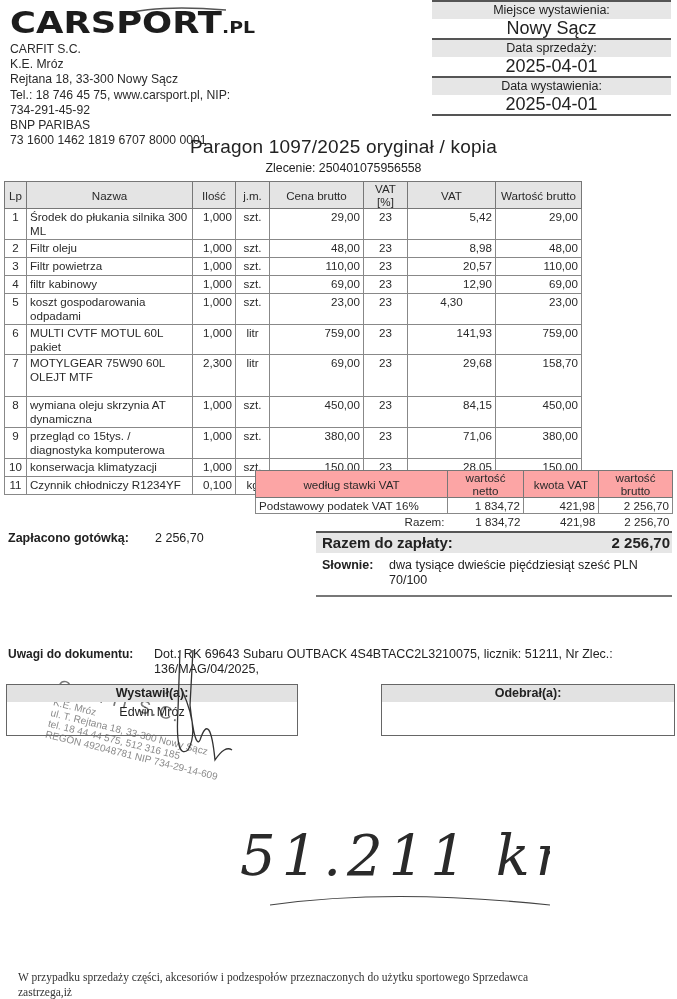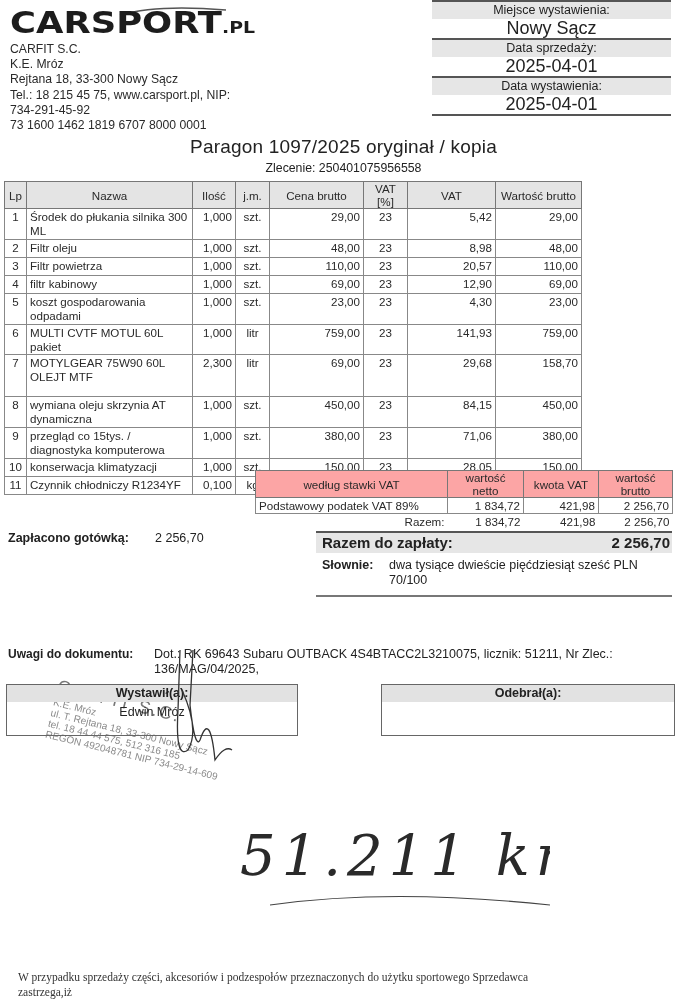--- a/index.html
+++ b/index.html
@@ -69,22 +69,23 @@
   <path d="M2 11 Q 40 0 108 6" stroke="#555" stroke-width="1.5" fill="none"></path>
 </svg>
 <div class="abs logo">
   <span>CARSPORT</span><span class="pl">.PL</span>
 </div>
 
 <div class="abs company">
   <div>CARFIT S.C.</div>
   <div>K.E. Mróz</div>
   <div>Rejtana 18, 33-300 Nowy Sącz</div>
-  <div>Tel.: 18 215 45 75,   www.carsport.pl, NIP:</div>
+  <div>Tel.: 18 746 45 75,   www.carsport.pl, NIP:</div>
   <div>734-291-45-92</div>
+  <div>BNP PARIBAS</div>
   <div>73 1600 1462 1819 6707 8000 0001</div>
 </div>
 
 <div class="abs meta">
   <div class="meta-label">Miejsce wystawienia:</div>
   <div class="meta-value">Nowy Sącz</div>
   <div class="meta-label">Data sprzedaży:</div>
   <div class="meta-value">2025-04-01</div>
   <div class="meta-label">Data wystawienia:</div>
   <div class="meta-value">2025-04-01</div>
@@ -158,21 +159,21 @@
         <td class="r" style="height: 18px;">12,90</td>
         <td class="r" style="height: 18px;">69,00</td>
       </tr>
       <tr>
         <td class="c" style="height: 31px;">5</td>
         <td style="height: 31px;">koszt gospodarowania odpadami</td>
         <td class="r" style="height: 31px;">1,000</td>
         <td class="c" style="height: 31px;">szt.</td>
         <td class="r" style="height: 31px;">23,00</td>
         <td class="c" style="height: 31px;">23</td>
-        <td class="r" style="height: 31px;">4,30</td>
+        <td class="r" style="height: 31px; text-align: center;">4,30</td>
         <td class="r" style="height: 31px;">23,00</td>
       </tr>
       <tr>
         <td class="c" style="height: 18px;">6</td>
         <td style="height: 18px;">MULTI CVTF MOTUL 60L pakiet</td>
         <td class="r" style="height: 18px;">1,000</td>
         <td class="c" style="height: 18px;">litr</td>
         <td class="r" style="height: 18px;">759,00</td>
         <td class="c" style="height: 18px;">23</td>
         <td class="r" style="height: 18px;">141,93</td>
@@ -239,21 +240,21 @@
       <col style="width:74px">
     </colgroup>
   <tbody>
       <tr>
     <th>według stawki VAT</th>
     <th>wartość netto</th>
     <th>kwota VAT</th>
     <th>wartość brutto</th>
   </tr>
   <tr>
-    <td>Podstawowy podatek VAT 89%</td>
+    <td>Podstawowy podatek VAT 16%</td>
     <td class="r">1 834,72</td>
     <td class="r">421,98</td>
     <td class="r">2 256,70</td>
   </tr>
   <tr class="sum">
     <td class="r">Razem:</td>
     <td class="r">1 834,72</td>
     <td class="r">421,98</td>
     <td class="r">2 256,70</td>
   </tr>

